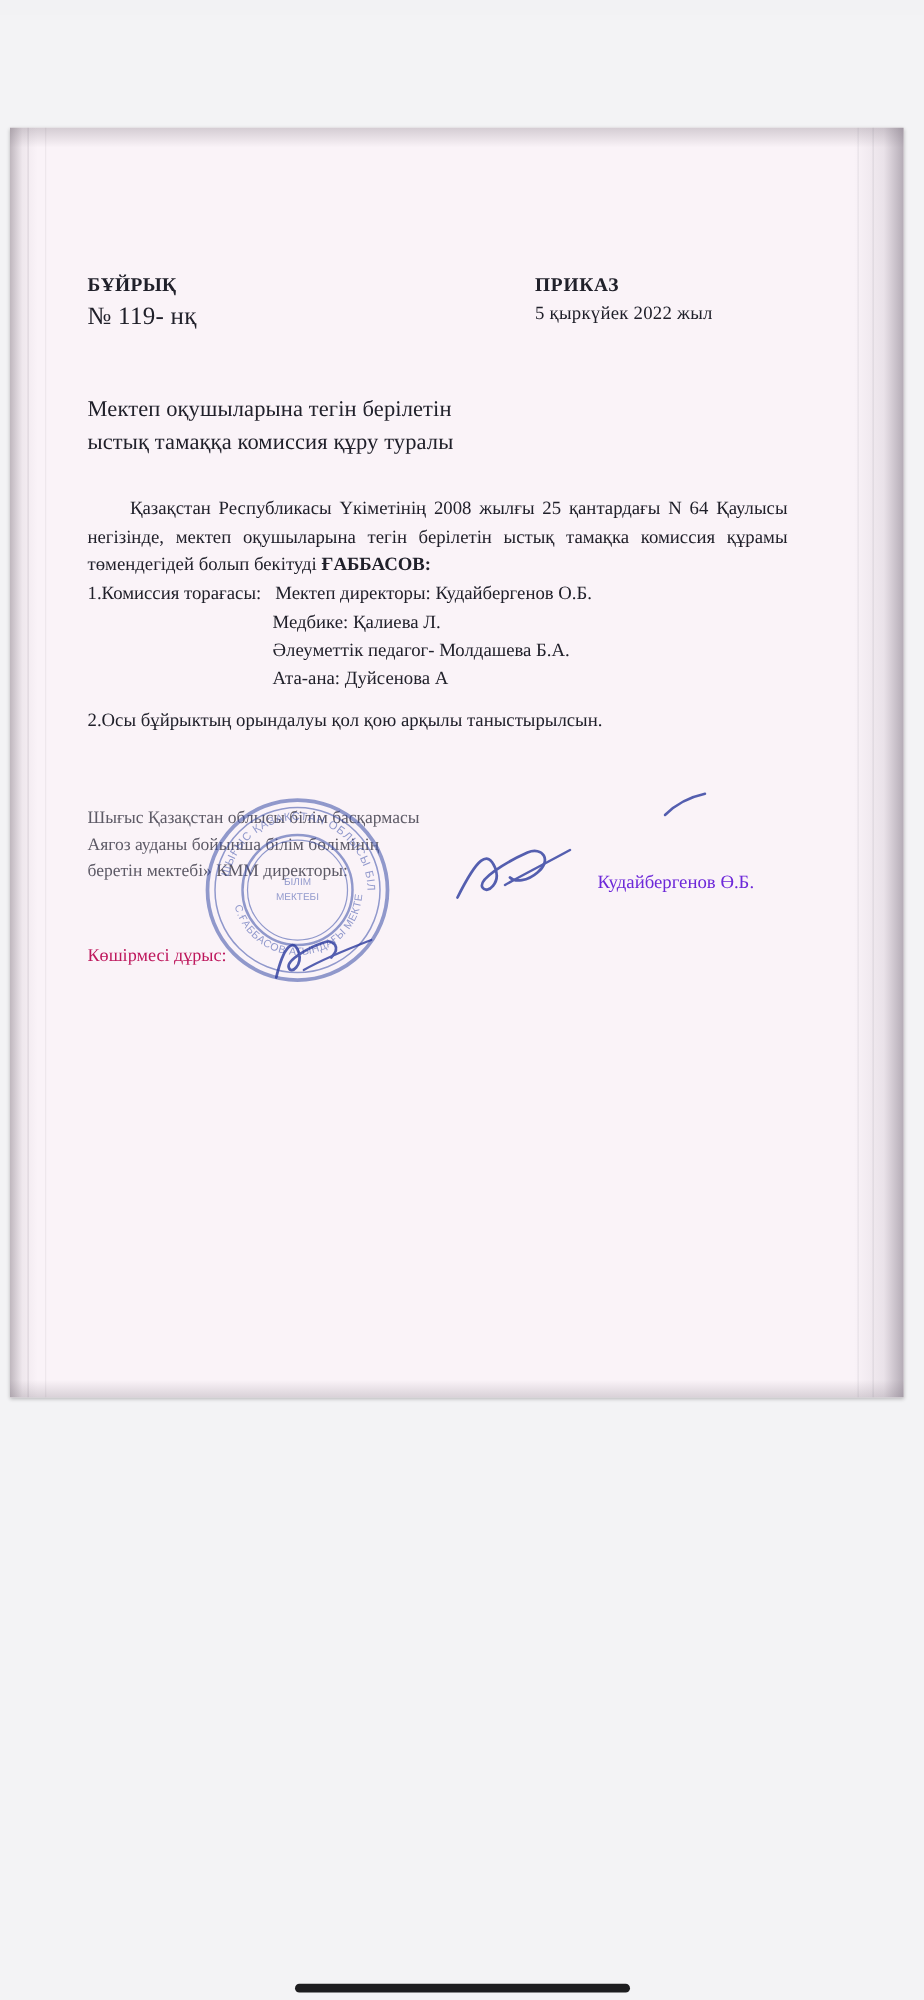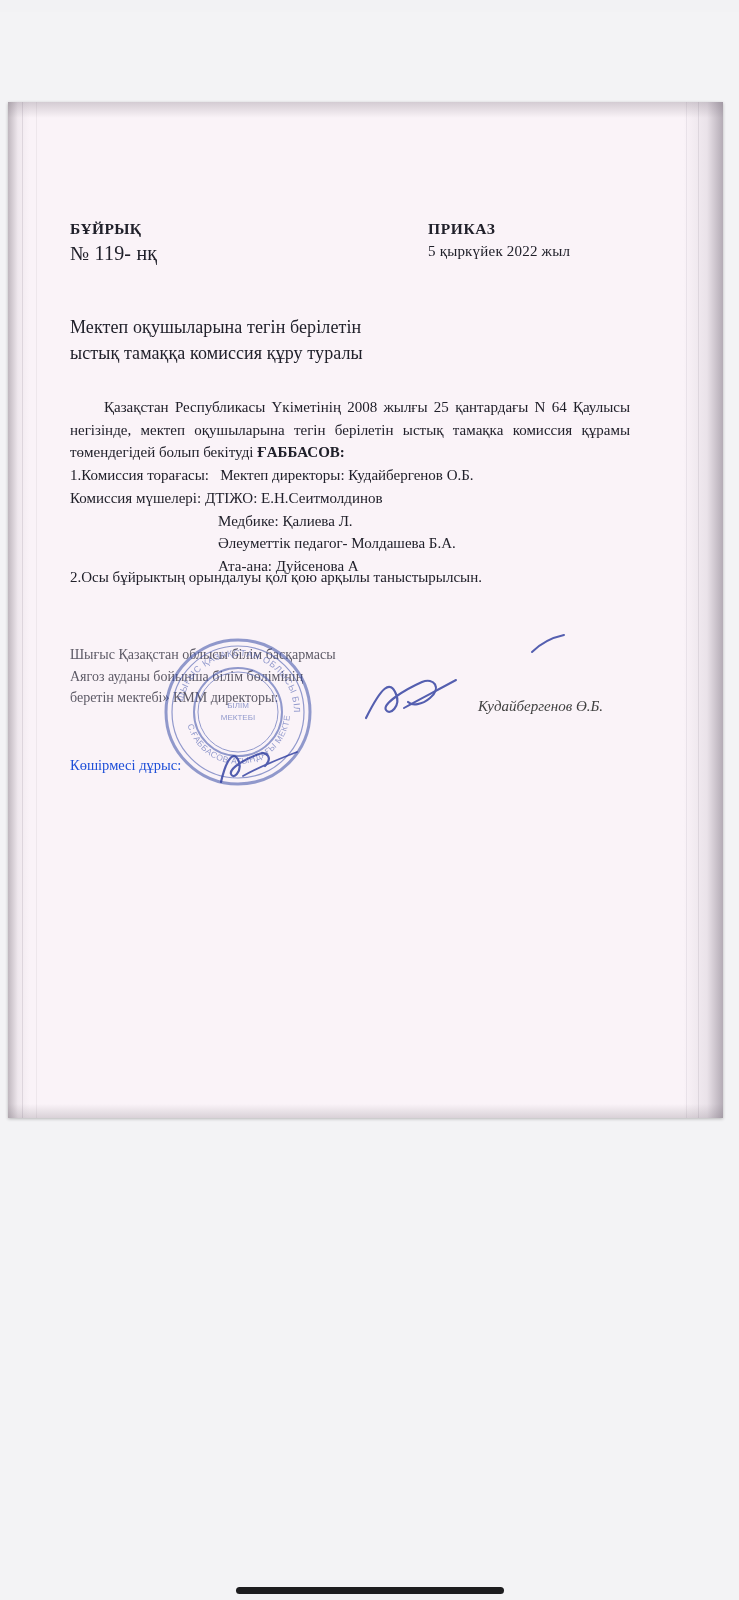--- a/index.html
+++ b/index.html
@@ -167,30 +167,29 @@
     font-size: 14px;
     line-height: 1.55;
     color: #5d5a66;
   }
 
   .signer-name {
     position: absolute;
     left: 470px;
     top: 596px;
     font-size: 15px;
-    color: #404040;
-    font-style: italic;
+    color: #6d28d9;
   }
 
   .copy-true {
     position: absolute;
     left: 62px;
     top: 655px;
     font-size: 14.5px;
-    color: #1d4ed8;
+    color: #be185d;
   }
 
   
   .stamp {
     position: absolute;
     left: 150px;
     top: 530px;
     width: 160px;
     height: 160px;
     opacity: 0.55;
@@ -251,21 +250,20 @@
         <div>Мектеп оқушыларына тегін берілетін</div>
         <div>ыстық тамаққа комиссия құру  туралы</div>
       </div>
 
       <div class="body-para">
         <span>Қазақстан  Республикасы  Үкіметінің  2008  жылғы  25  қантардағы  N  64 Қаулысы негізінде, мектеп оқушыларына  тегін берілетін  ыстық тамақка комиссия құрамы төмендегідей болып бекітуді </span><b>ҒАББАСОВ:</b>
       </div>
 
       <div class="list">
         <div class="row">1.Комиссия торағасы:   Мектеп директоры: Кудайбергенов О.Б.</div>
-        <div class="row">Комиссия мүшелері: ДТІЖО: Е.Н.Сеитмолдинов</div>
         <div class="row indent">Медбике: Қалиева Л.</div>
         <div class="row indent">Әлеуметтік педагог- Молдашева Б.А.</div>
         <div class="row indent">Ата-ана: Дуйсенова А</div>
       </div>
 
       <div class="closing">2.Осы бұйрыктың орындалуы қол қою арқылы таныстырылсын.</div>
 
       <div class="footer-block">
         <div>Шығыс Қазақстан облысы білім басқармасы</div>
         <div>Аягоз ауданы бойынша білім бөлімінің</div>

